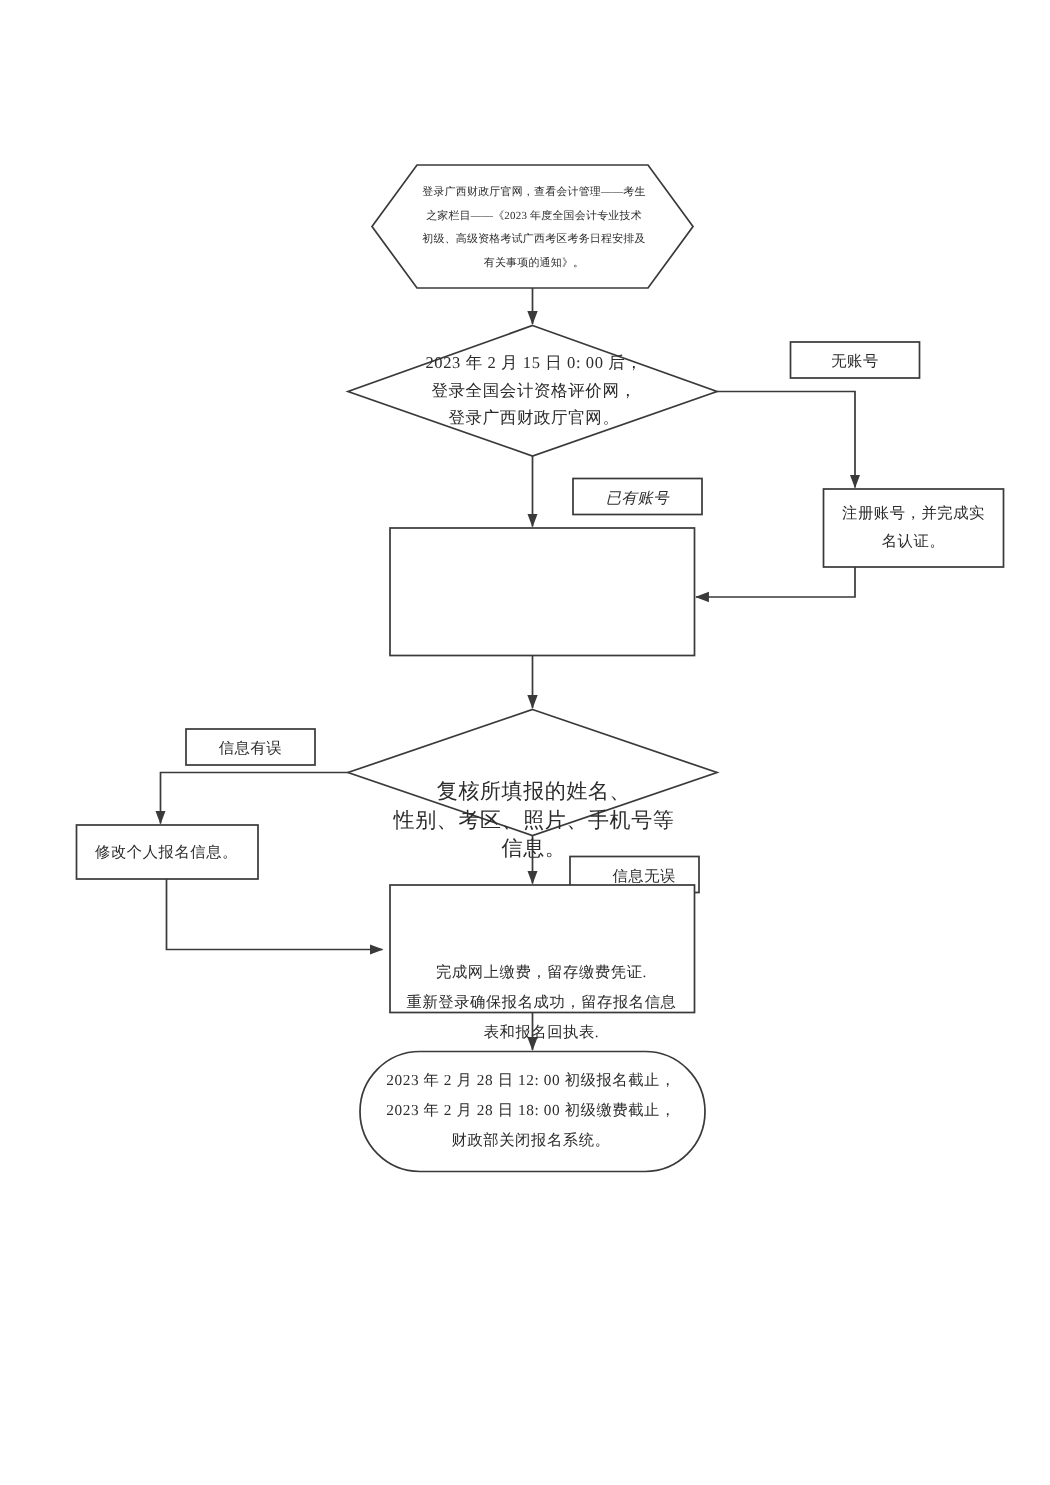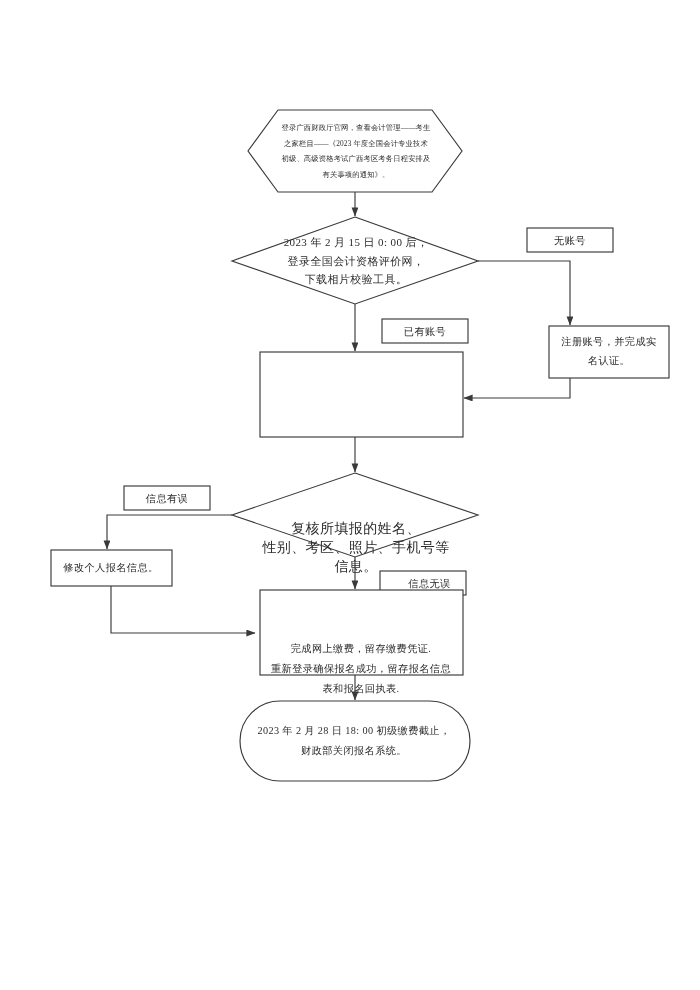--- a/index.html
+++ b/index.html
@@ -73,30 +73,30 @@
   }
 
   
   .t-reg {
     left: 550px;
     top: 330px;
     width: 118px;
     height: 44px;
     font-size: 10.2px;
     line-height: 19px;
-    font-family: Liberation Mono, monospace;
   }
 
   
   .t-lbl-has-acct {
     left: 383px;
     top: 320px;
     width: 84px;
     height: 24px;
     font-size: 10.2px;
+    font-style: italic;
   }
 
   
   .t-main {
     left: 264px;
     top: 364px;
     width: 194px;
     height: 62px;
     font-size: 10.2px;
     line-height: 20px;
@@ -223,21 +223,21 @@
   <div class="node-text t-hex">
     <span class="line">登录广西财政厅官网，查看会计管理——考生</span>
     <span class="line">之家栏目——《2023 年度全国会计专业技术</span>
     <span class="line">初级、高级资格考试广西考区考务日程安排及</span>
     <span class="line">有关事项的通知》。</span>
   </div>
 
   <div class="node-text t-dia1">
     <span class="line">2023 年 2 月 15 日 0: 00 后，</span>
     <span class="line">登录全国会计资格评价网，</span>
-    <span class="line">下载相片校验工具。</span>
+    <span class="line">登录广西财政厅官网。</span>
   </div>
 
   <div class="node-text t-lbl-no-acct">
     <span class="line">无账号</span>
   </div>
 
   <div class="node-text t-reg">
     <span class="line">注册账号，并完成实</span>
     <span class="line">名认证。</span>
   </div>
@@ -265,17 +265,18 @@
     <span class="line">信息无误</span>
   </div>
 
   <div class="node-text t-pay">
     <span class="line">完成网上缴费，留存缴费凭证.</span>
     <span class="line">重新登录确保报名成功，留存报名信息</span>
     <span class="line">表和报名回执表.</span>
   </div>
 
   <div class="node-text t-end">
+    <span class="line">2023 年 2 月 28 日 12: 00 初级报名截止，</span>
     <span class="line">2023 年 2 月 28 日 18: 00 初级缴费截止，</span>
     <span class="line">财政部关闭报名系统。</span>
   </div>
 
 </div>
 
 </body></html>

